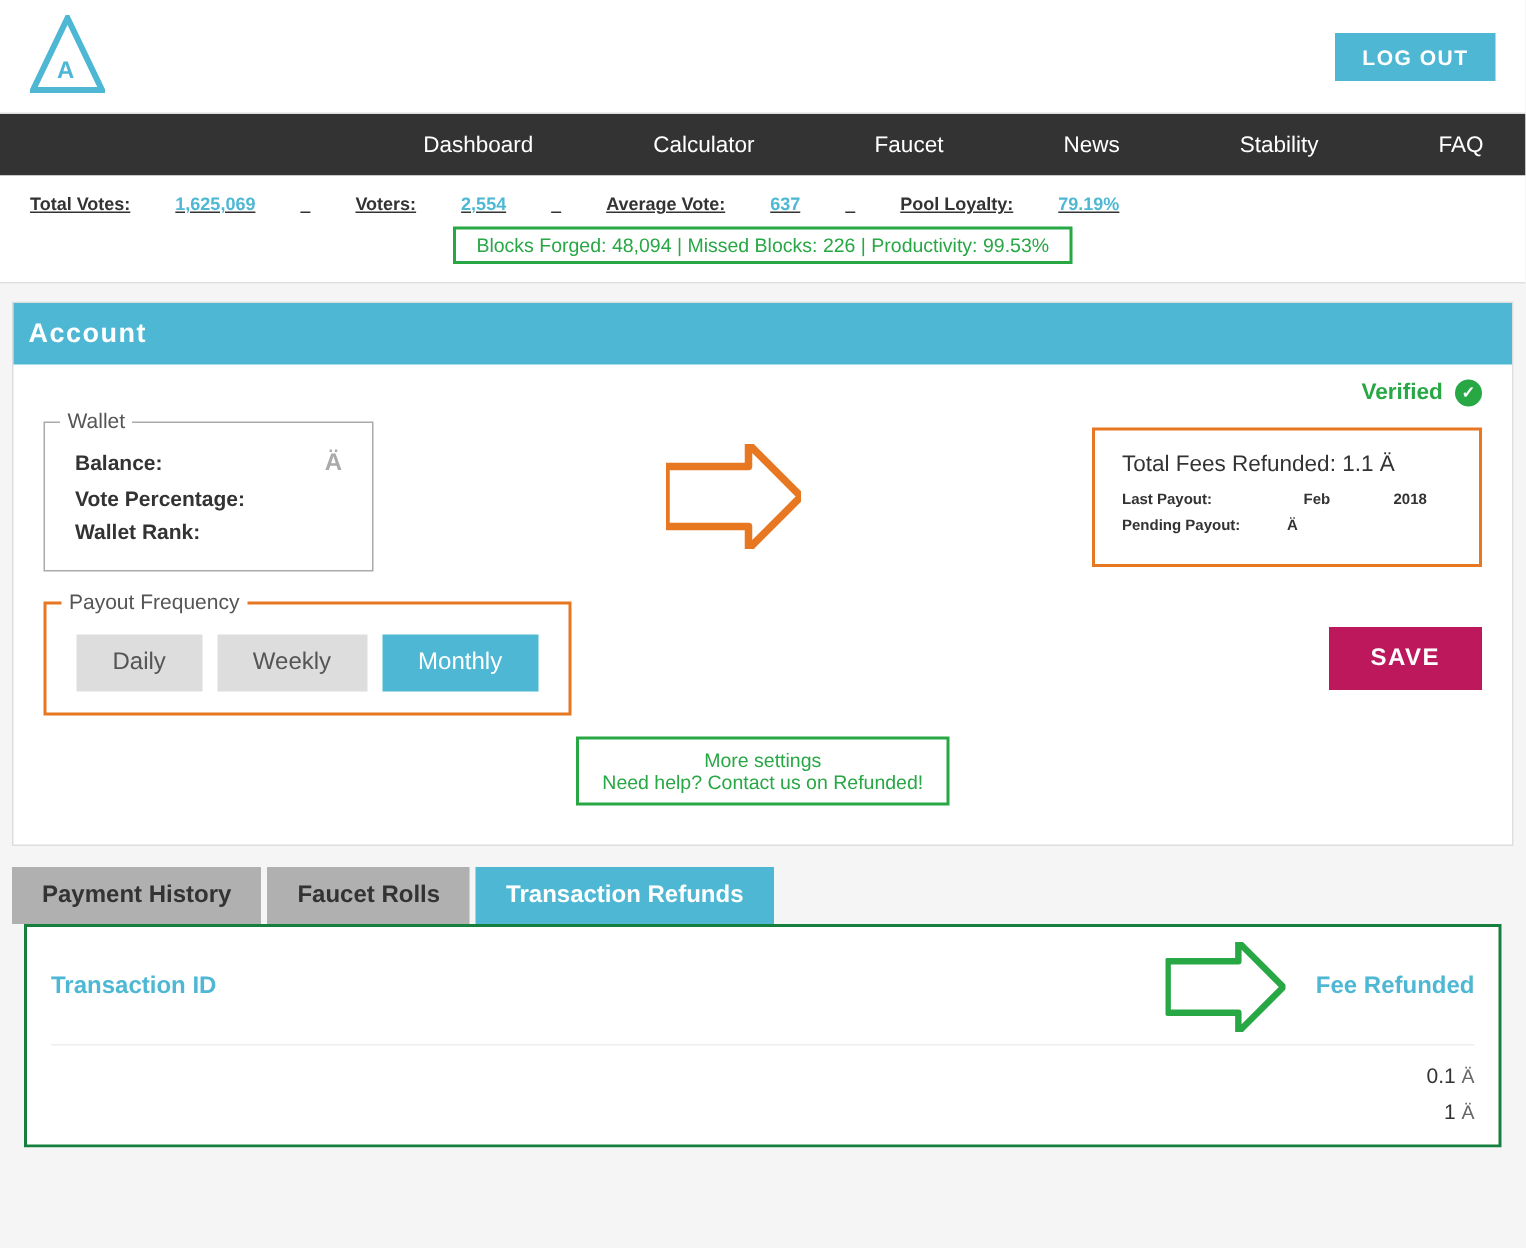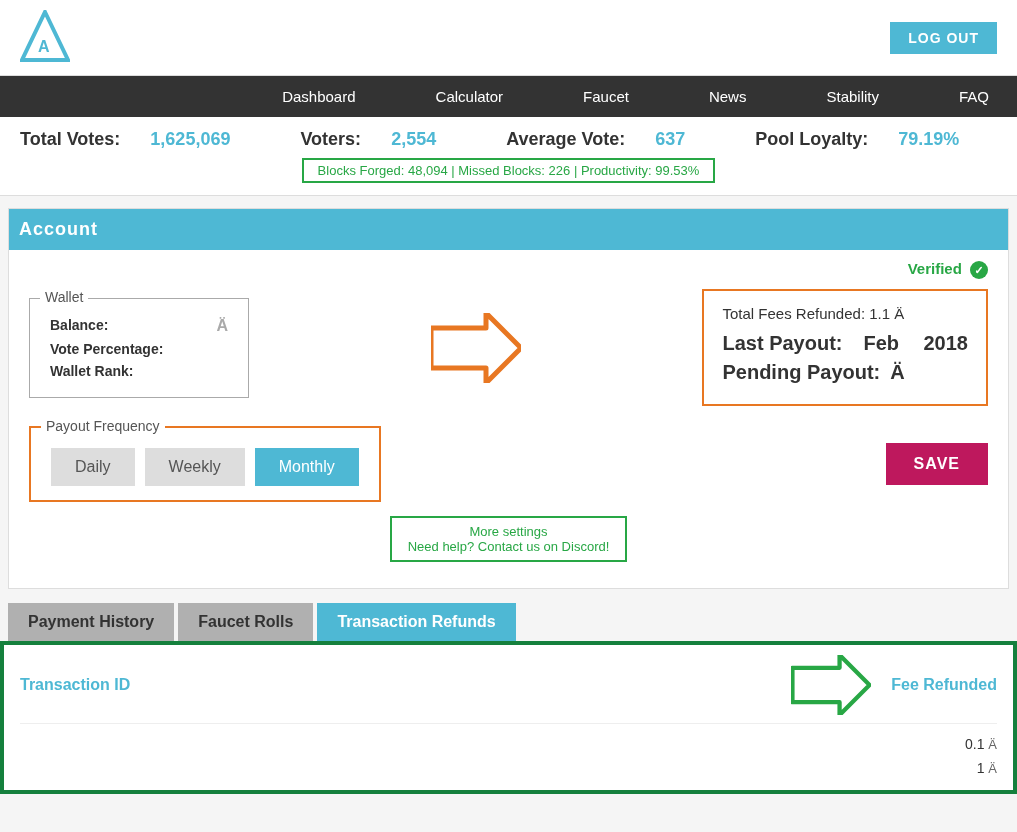--- a/index.html
+++ b/index.html
@@ -71,23 +71,24 @@
     
     .stats-bar {
       background: white;
       padding: 12px 20px;
       border-bottom: 1px solid #ddd;
     }
     .stats-row {
       display: flex;
       align-items: center;
       gap: 30px;
-      font-size: 18px;
-      font-weight: bold;
-      color: #333;
+      font-size: 12px;
+      font-weight: bold;
+      color: #333;
+      text-decoration: underline;
     }
     .stats-row span.val {
       color: #4eb8d4;
     }
     .blocks-info {
       margin-top: 8px;
       text-align: center;
     }
     .blocks-badge {
       display: inline-block;
@@ -190,21 +191,21 @@
       color: #e87722;
       font-weight: bold;
       font-size: 15px;
       margin-bottom: 10px;
     }
     .fees-title span {
       color: #333;
       font-weight: normal;
     }
     .fee-row {
-      font-size: 20px;
+      font-size: 10px;
       font-weight: bold;
       color: #333;
       margin: 6px 0;
       display: flex;
       gap: 10px;
     }
     .fee-row .label { min-width: 100px; }
     .fee-row .month { min-width: 50px; margin-left: 11px; }
 
     
@@ -290,22 +291,22 @@
       color: #333;
     }
     .tab.active {
       background: #4eb8d4;
       color: white;
     }
 
     
     .table-section {
       background: white;
-      margin: 0 0;
-      border: 4px solid #15803d;
+      margin: 0 16px;
+      border: 2px solid #15803d;
       padding: 10px 16px;
     }
     .table-header-row {
       display: flex;
       justify-content: space-between;
       align-items: center;
       border-bottom: 1px solid #eee;
       padding-bottom: 8px;
       margin-bottom: 8px;
     }
@@ -438,21 +439,21 @@
           <button class="payout-btn">Daily</button>
           <button class="payout-btn">Weekly</button>
           <button class="payout-btn active">Monthly</button>
         </div>
       </div>
       <button class="save-btn">SAVE</button>
     </div>
 
     <div class="more-settings">
       <div>More settings</div>
-      <div>Need help? Contact us on Discord!</div>
+      <div>Need help? Contact us on Refunded!</div>
     </div>
 
   </div>
 </div>
 
 <div class="tabs-row">
   <button class="tab inactive">Payment History</button>
   <button class="tab inactive">Faucet Rolls</button>
   <button class="tab active">Transaction Refunds</button>
 </div>

